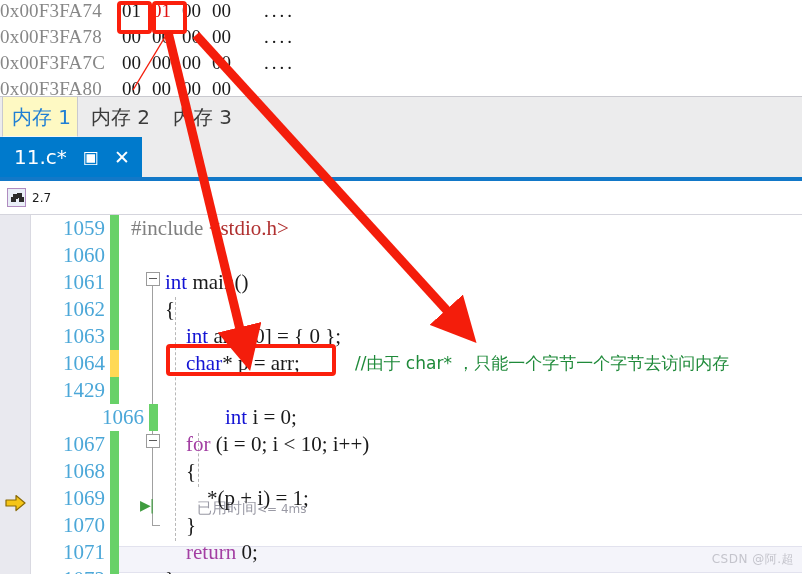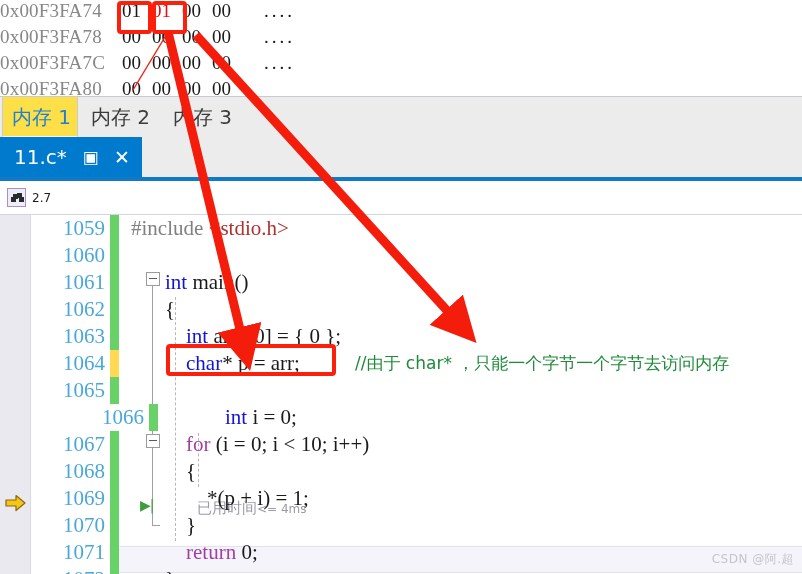--- a/index.html
+++ b/index.html
@@ -76,21 +76,21 @@
     height: 40px;
     line-height: 40px;
     font-size: 20px;
     font-family: "DejaVu Sans", sans-serif;
     padding: 0 9px;
     box-sizing: border-box;
     color: #3b3b3b;
     white-space: nowrap;
   }
   .mem-tab.active {
-    background: #fde047;
+    background: #fef9c3;
     color: #1f7fd4;
     border-left: 1px solid #c9c9cf;
     border-right: 1px solid #c9c9cf;
     border-bottom: 1px solid #f6f6f7;
   }
 
   
   #doc-tabstrip {
     position: absolute;
     left: 0; top: 137px;
@@ -384,21 +384,21 @@
       <span class="changebar"></span>
       <span class="codetext" style="left:165px;">    <span class="kw">int</span> arr[10] = { 0 };</span>
     </div>
   <div class="code-line" style="top:135px;">
       <span class="ln">1064</span>
       <span class="changebar mod"></span>
       <span class="codetext cmt" style="left:355px; font-family:'DejaVu Sans', sans-serif; font-size:17px;">//由于 char* ，只能一个字节一个字节去访问内存</span>
       <span class="codetext" style="left:165px;">    <span class="kw">char</span>* p = arr;</span>
     </div>
   <div class="code-line" style="top:162px;">
-      <span class="ln">1065</span>
+      <span class="ln">1429</span>
       <span class="changebar"></span>
       <span class="codetext"></span>
     </div>
   <div class="code-line" style="top:189px;margin-left:39px;">
       <span class="ln">1066</span>
       <span class="changebar"></span>
       <span class="codetext" style="left:165px;">    <span class="kw">int</span> i = 0;</span>
     </div>
   <div class="code-line" style="top:216px;">
       <span class="ln">1067</span>

